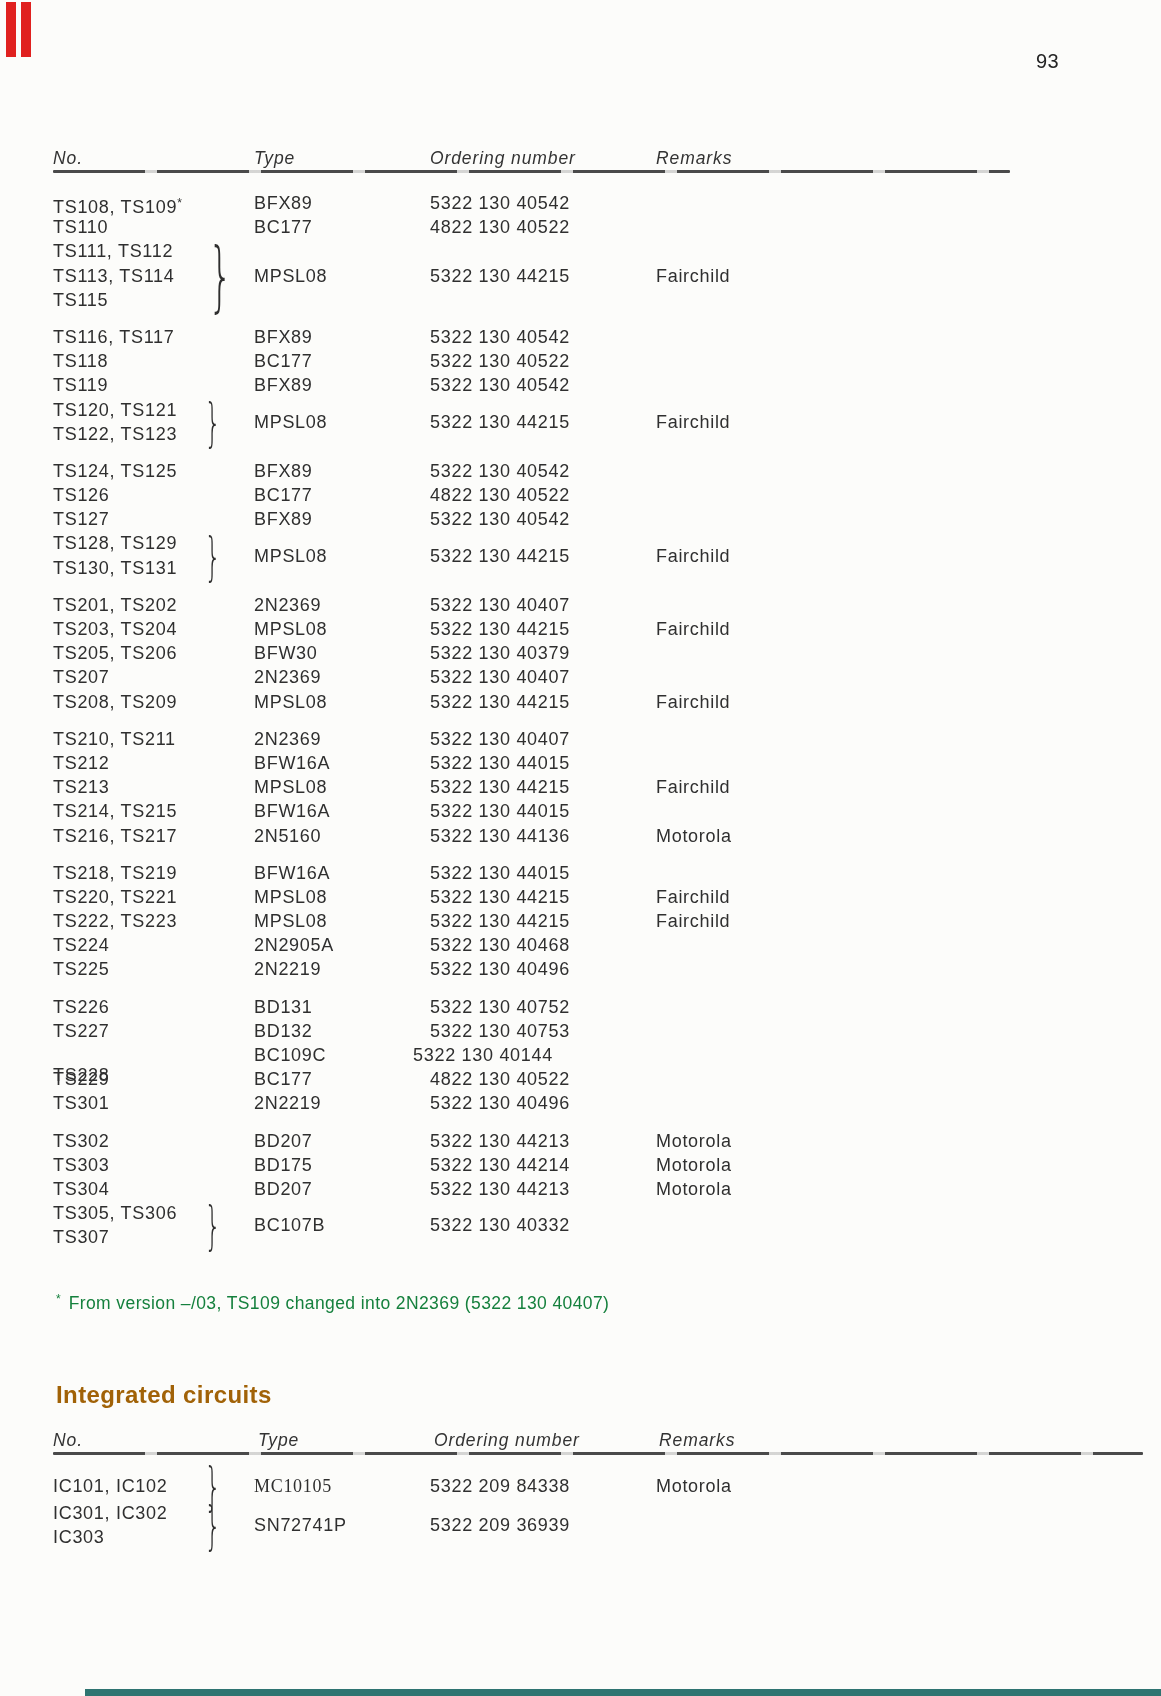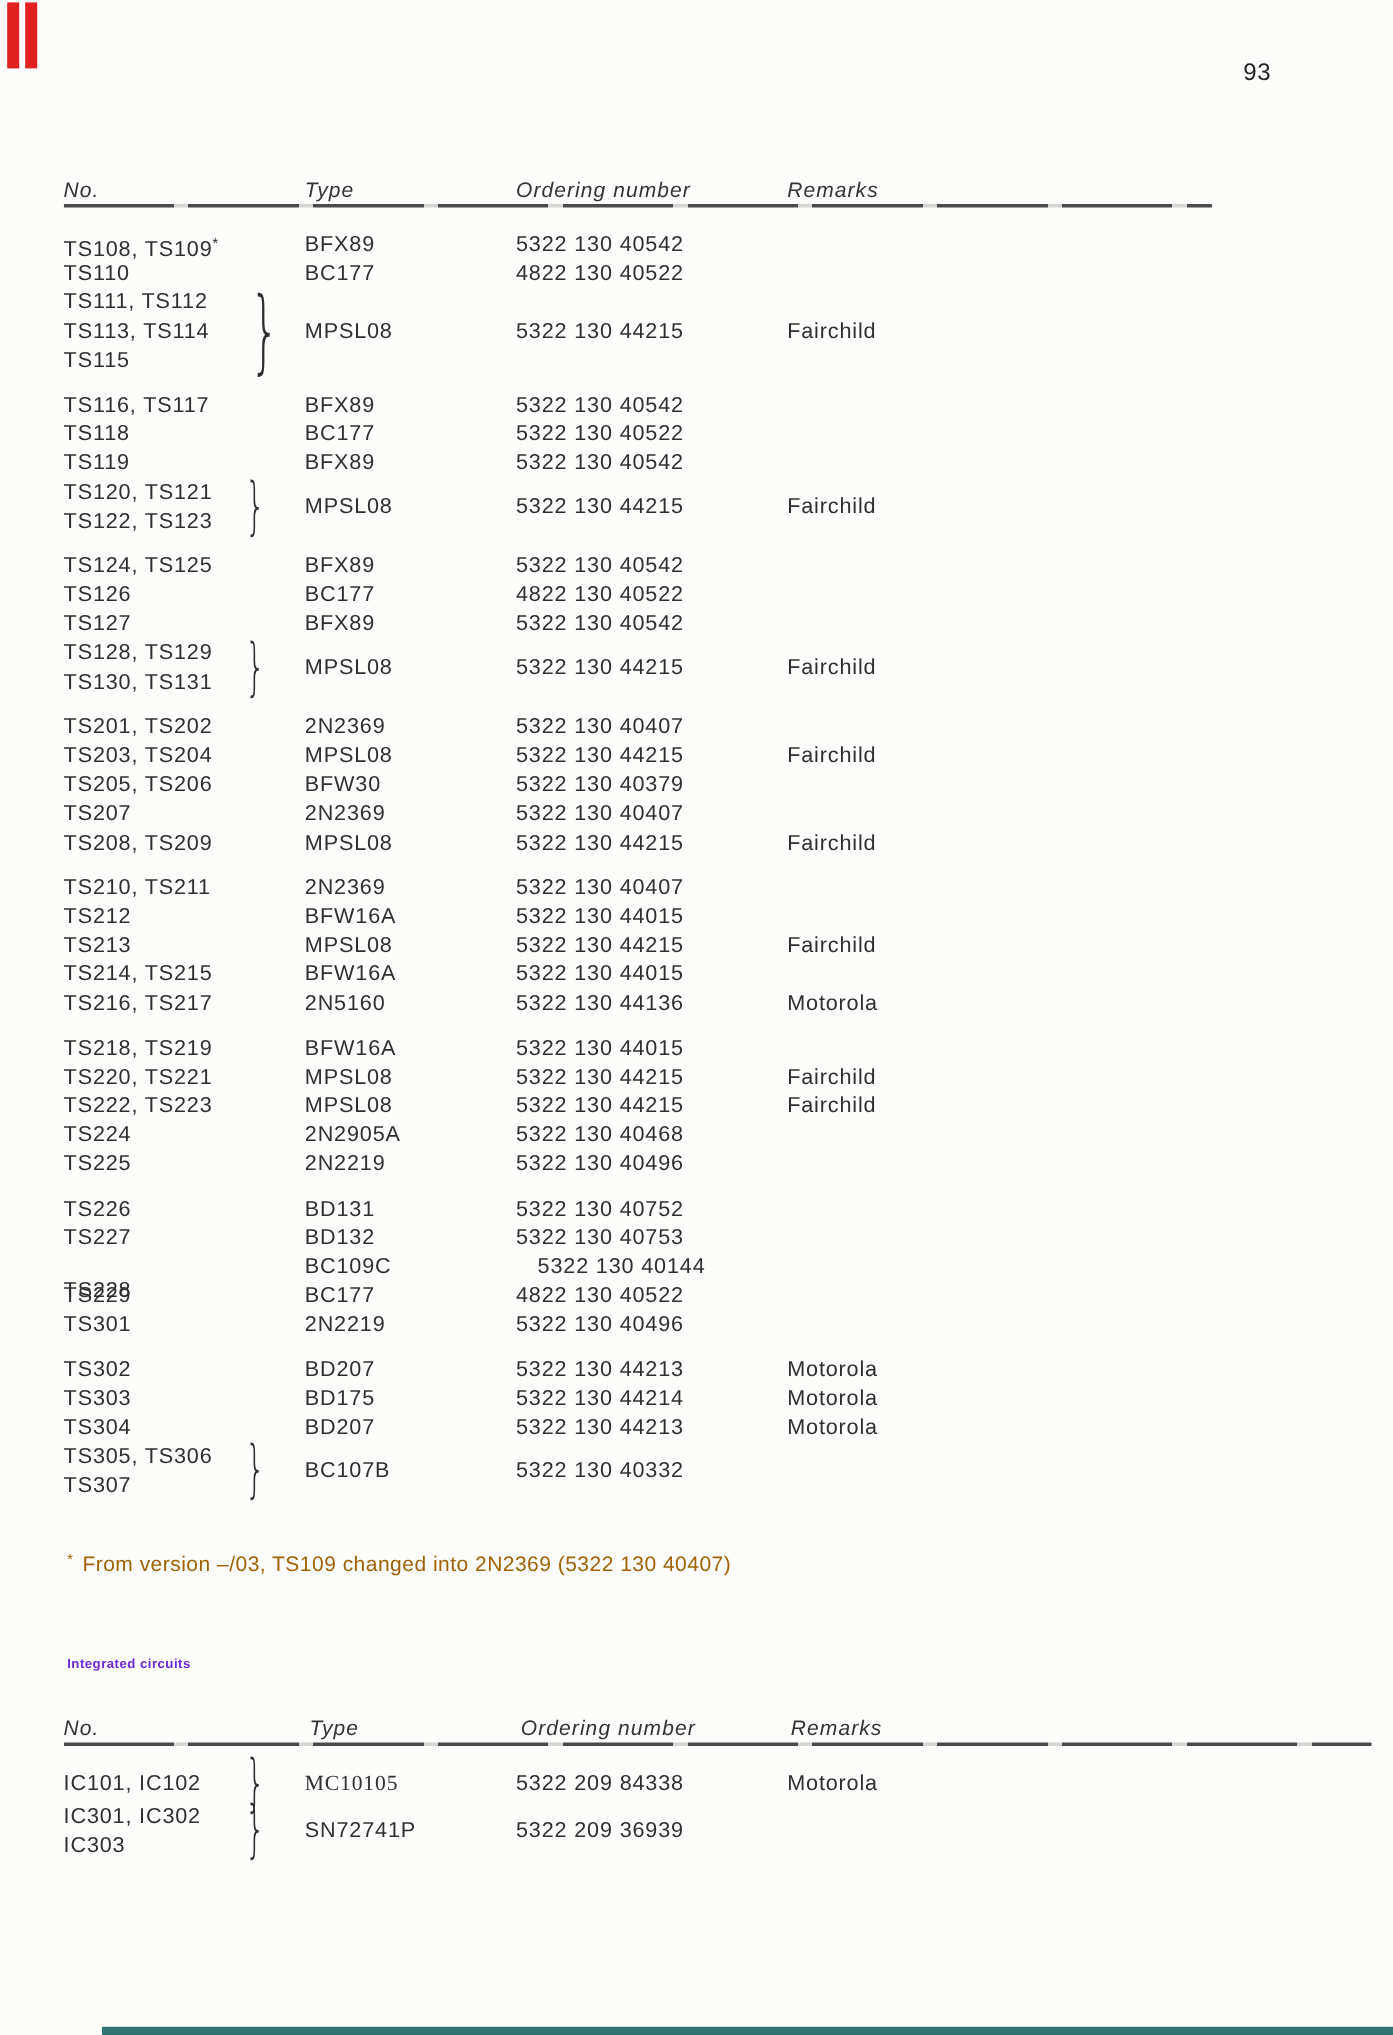--- a/index.html
+++ b/index.html
@@ -26,24 +26,24 @@
   .t2 .block{margin-bottom:3px;}
   .row{position:relative;height:24.2px;}
   .row .cell{position:absolute;top:0;line-height:24.2px;white-space:nowrap;}
   .group{position:relative;}
   .group .gline{height:24.2px;line-height:24.2px;white-space:nowrap;}
   .group .gcell{position:absolute;top:50%;transform:translateY(-50%);white-space:nowrap;}
   .brace{position:absolute;top:50%;line-height:1;font-family:"DejaVu Sans",sans-serif;
          font-weight:100;color:#2e2e2e;transform:translateY(-50%) scaleX(.5);}
   sup{font-size:12px;vertical-align:6px;letter-spacing:0;}
 
-  .footnote{position:absolute;left:56px;top:1292px;font-size:17.5px;letter-spacing:.4px;color:#a16207;}
+  .footnote{position:absolute;left:56px;top:1292px;font-size:17.5px;letter-spacing:.4px;color:#15803d;}
   .footnote sup{margin-right:8px;}
-  .ic-title{position:absolute;left:56px;top:1381px;margin:0;font-size:11px;font-weight:bold;
-            letter-spacing:.4px;color:#6d28d9;}
+  .ic-title{position:absolute;left:56px;top:1381px;margin:0;font-size:24px;font-weight:bold;
+            letter-spacing:.4px;color:#a16207;}
   .bottom-bar{position:absolute;left:85px;right:0;bottom:0;height:7px;background:var(--teal,#2f7471);}
 </style>
 </head>
 <body>
 
 <div class="page">
 
   <div class="corner-marks">
     <i></i>
     <i></i>
@@ -224,21 +224,21 @@
           <span class="cell" style="left: 377px;">5322 130 40752</span>
         </div>
         <div class="row">
           <span class="cell" style="left: 0px;">TS227</span>
           <span class="cell" style="left: 201px;">BD132</span>
           <span class="cell" style="left: 377px;">5322 130 40753</span>
         </div>
         <div class="row">
           <span class="cell" style="left: 0px; margin-top: 20px;">TS228</span>
           <span class="cell" style="left: 201px;">BC109C</span>
-          <span class="cell" style="left: 395px; text-align: right;">5322 130 40144</span>
+          <span class="cell" style="left: 360px; text-align: right;">5322 130 40144</span>
         </div>
         <div class="row">
           <span class="cell" style="left: 0px;">TS229</span>
           <span class="cell" style="left: 201px;">BC177</span>
           <span class="cell" style="left: 377px;">4822 130 40522</span>
         </div>
         <div class="row">
           <span class="cell" style="left: 0px;">TS301</span>
           <span class="cell" style="left: 201px;">2N2219</span>
           <span class="cell" style="left: 377px;">5322 130 40496</span>

